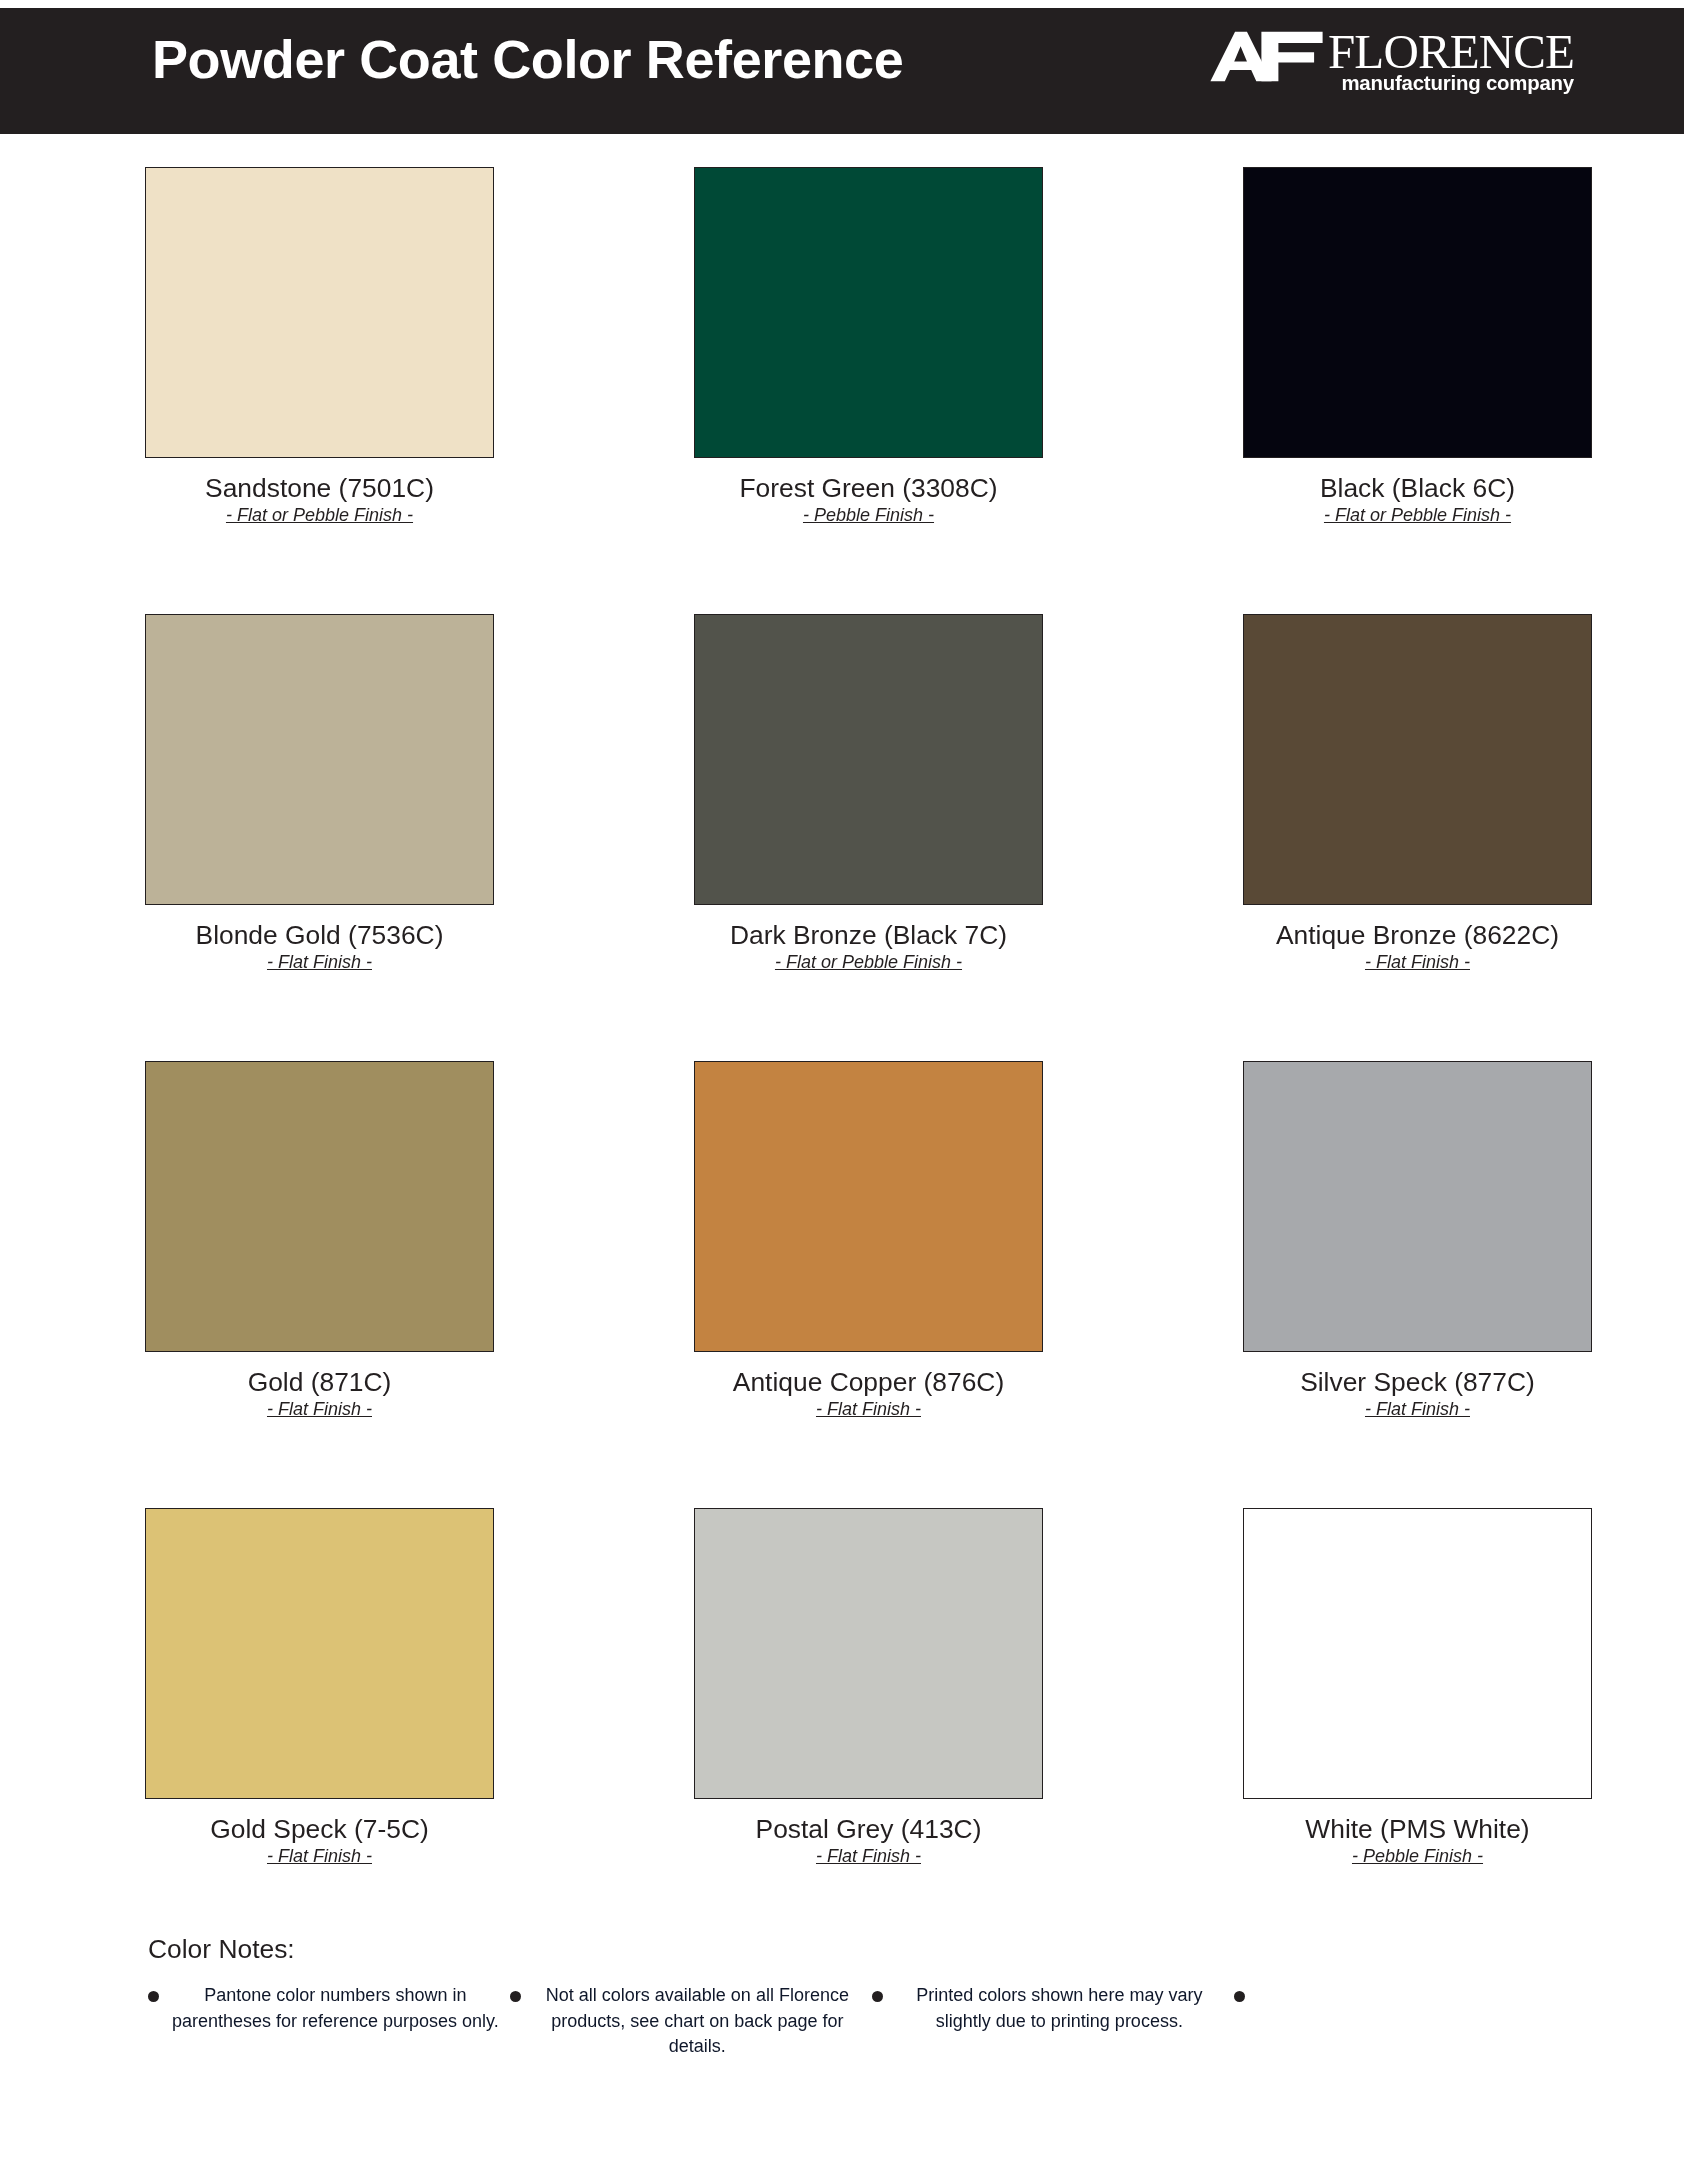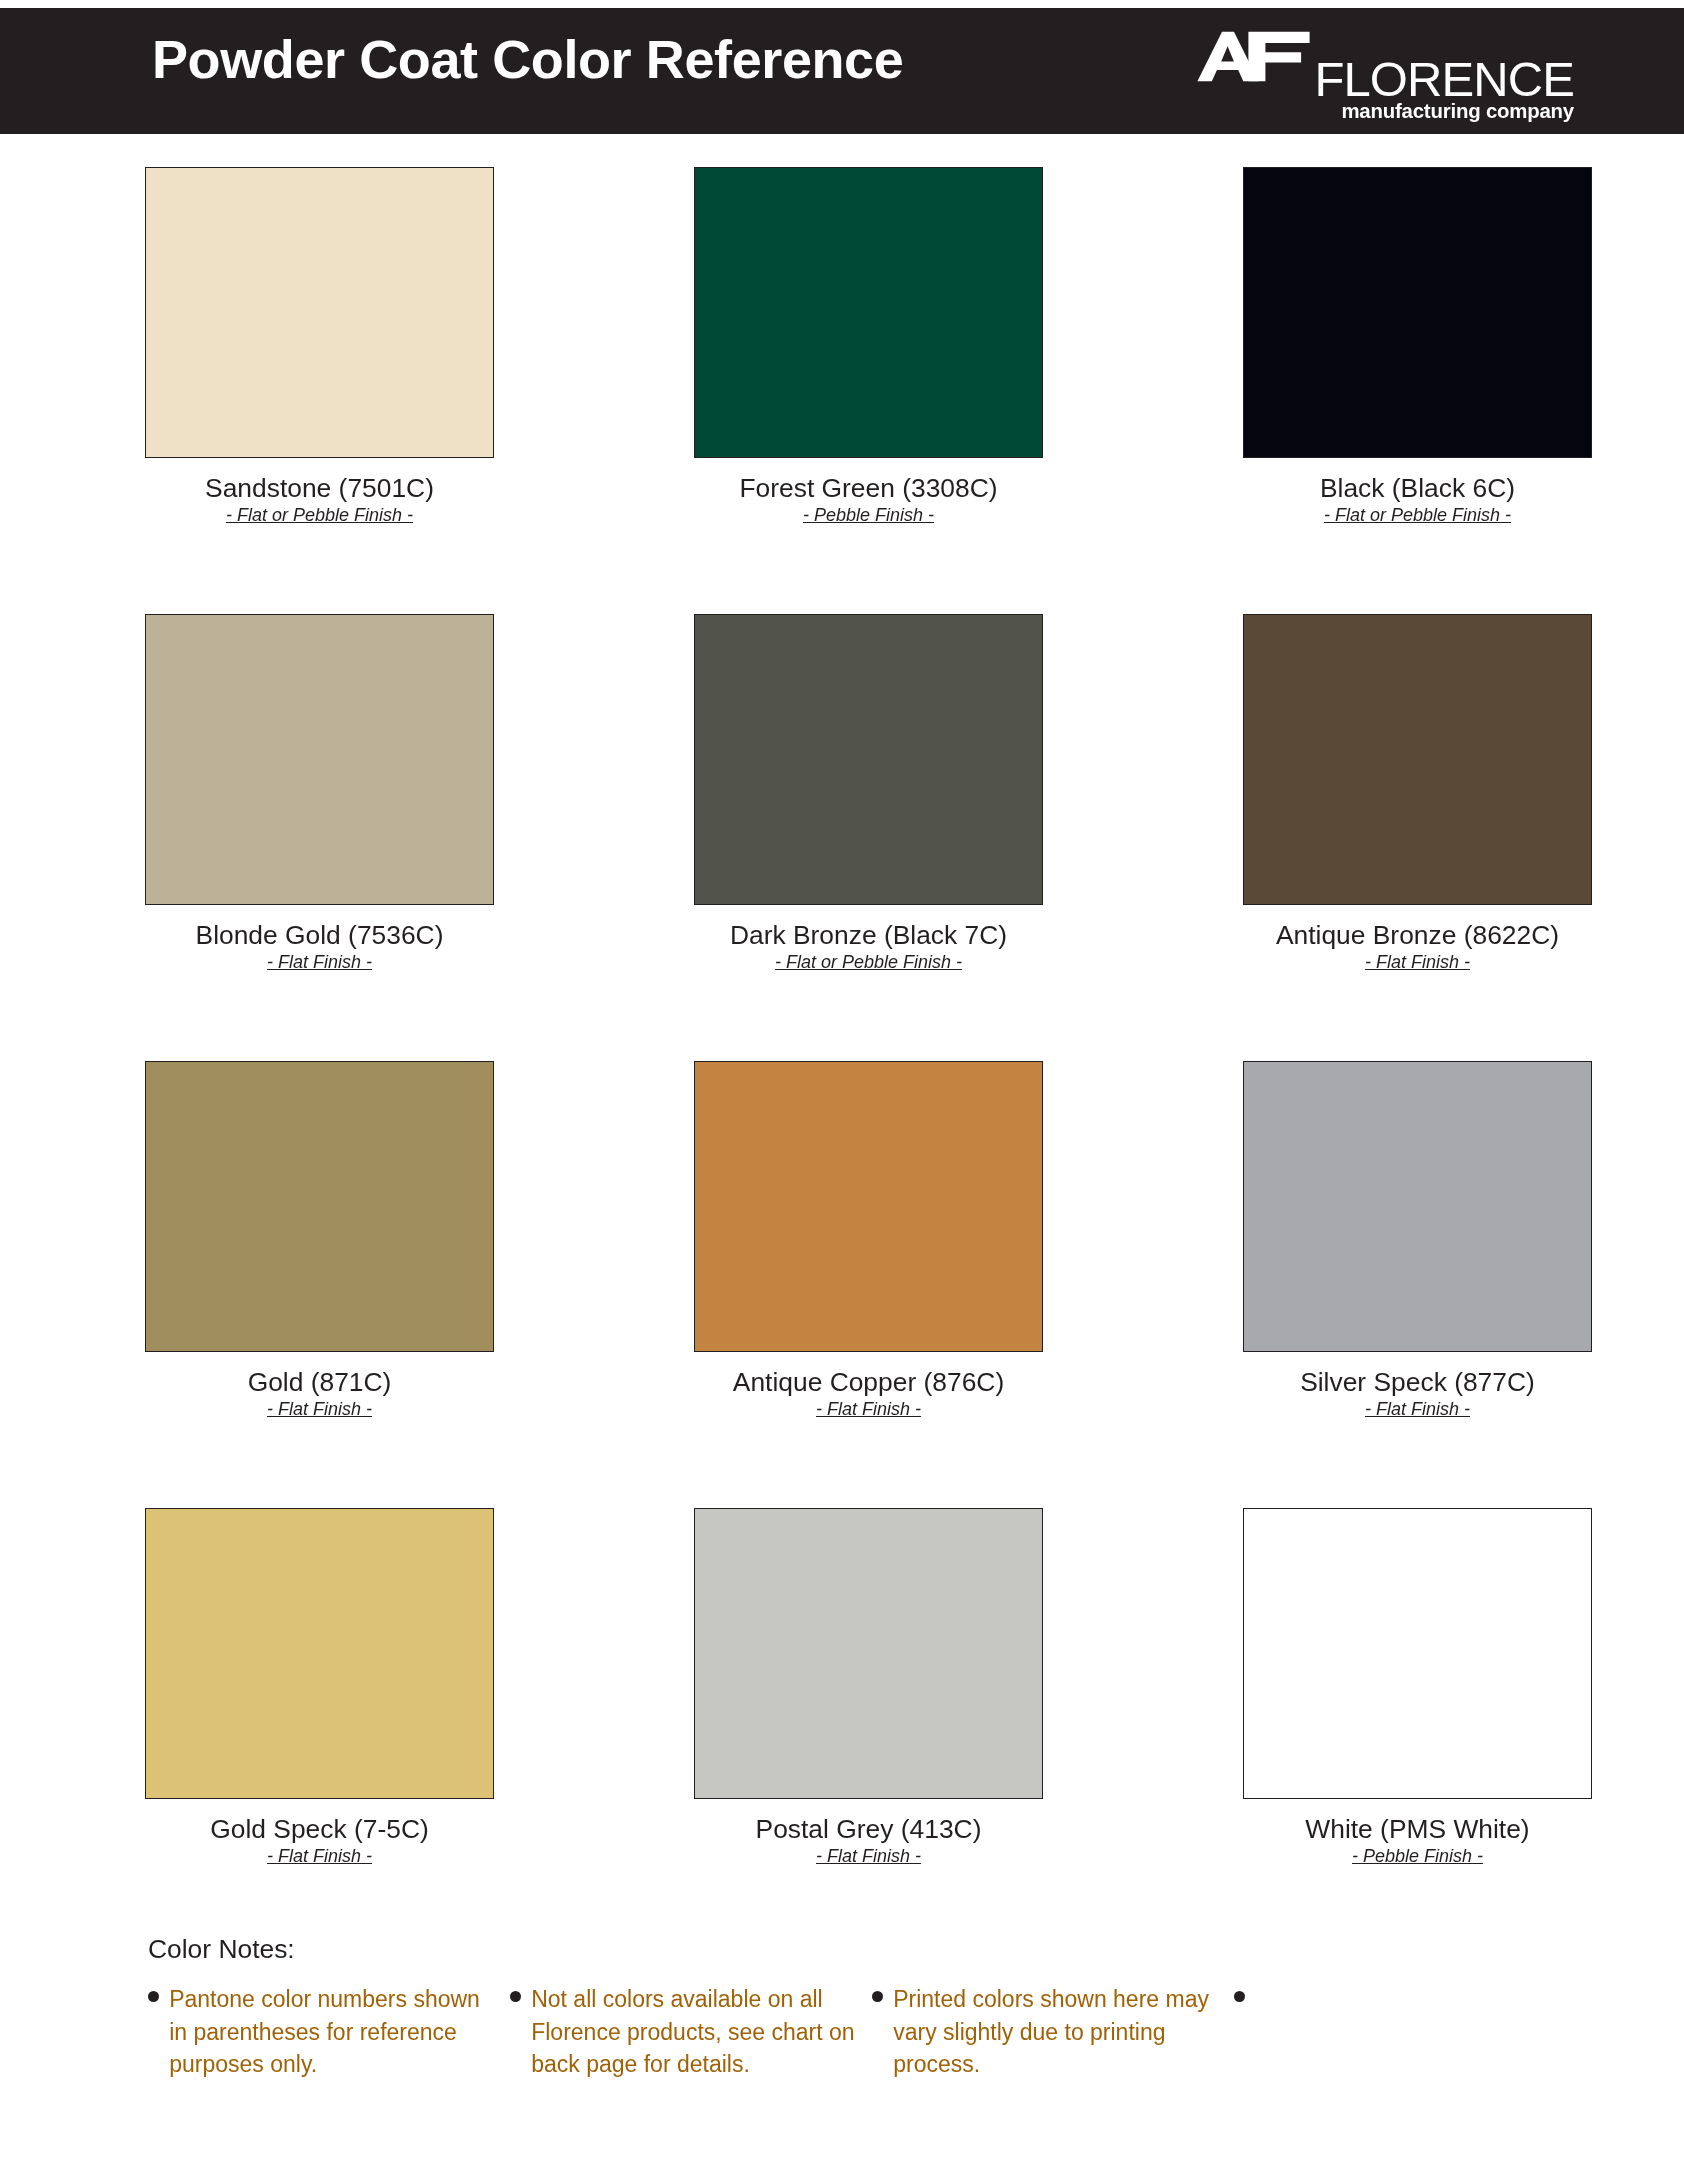--- a/index.html
+++ b/index.html
@@ -59,27 +59,26 @@
     margin-top: 1.7px;
   }
   .logo-words {
     display: flex;
     flex-direction: column;
     align-items: flex-end;
     margin-left: 1.7px;
   }
   .logo-florence {
     color: #ffffff;
-    font-family: Liberation Sans, sans-serif;
+    font-family: Liberation Serif, serif;
     font-size: 49px;
     font-weight: normal;
     line-height: 0.96;
     letter-spacing: -0.9px;
     white-space: nowrap;
-    margin-top: 28px;
   }
   .logo-sub {
     color: #ffffff;
     font-size: 20.4px;
     font-weight: bold;
     line-height: 1;
     letter-spacing: -0.2px;
     margin-top: -2.6px;
     white-space: nowrap;
   }
@@ -159,23 +158,24 @@
     width: 11px;
     height: 11px;
     border-radius: 50%;
     background: #231f20;
     flex: 0 0 11px;
     margin-top: 7.7px;
     margin-right: 10.2px;
   }
 
   .note-text {
-    font-size: 23px;
-    color: #a16207;
+    font-size: 18px;
+    color: #0f172a;
     line-height: 1.42;
+    text-align: center;
   }
 
   
   .footer {
     position: absolute;
     left: 0;
     bottom: 0;
     width: 1685px;
     height: 72px;
     background: #231f20;

